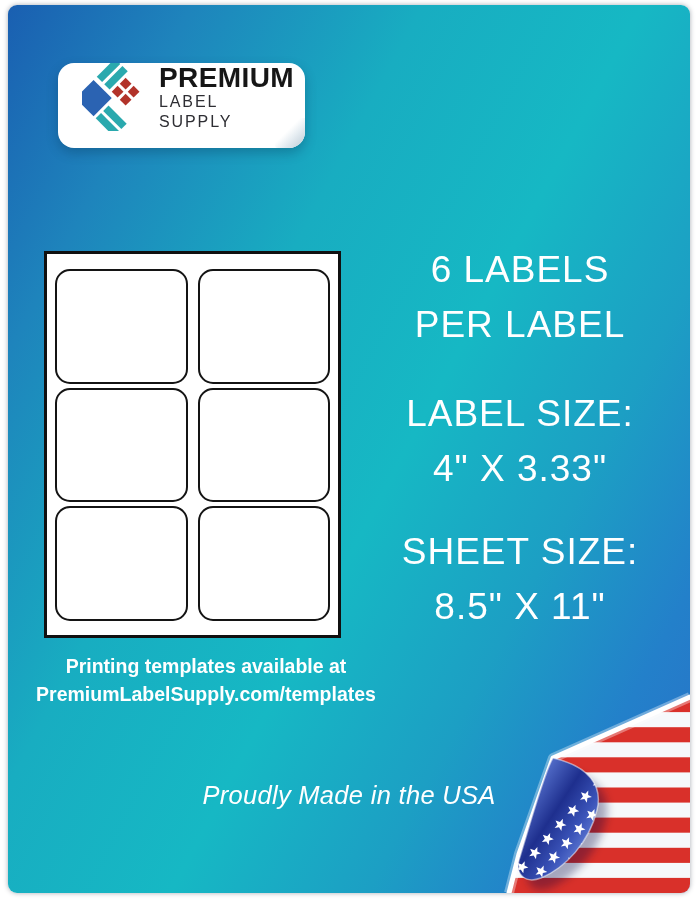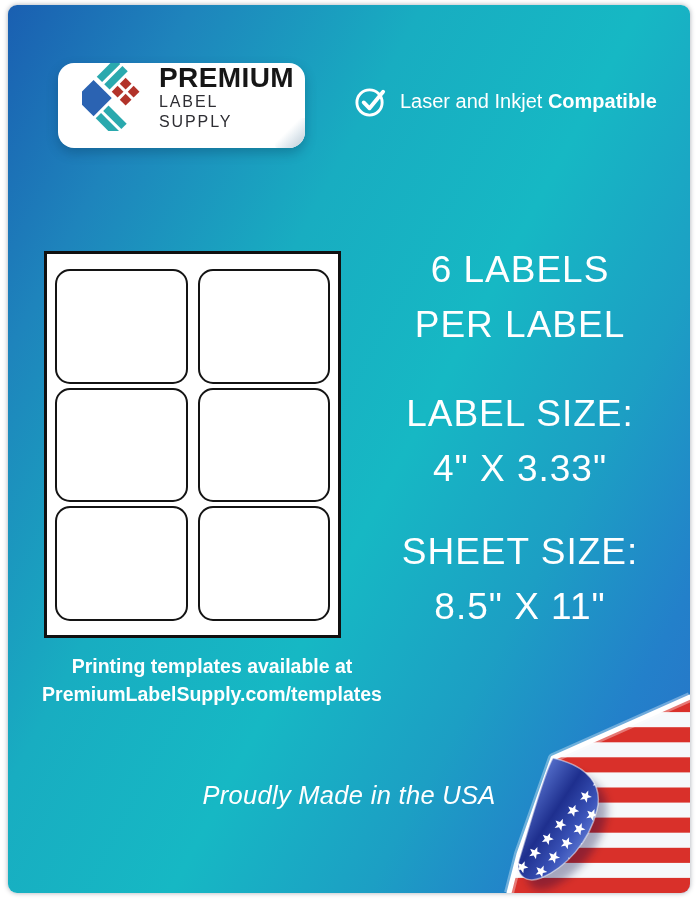--- a/index.html
+++ b/index.html
@@ -58,21 +58,21 @@
   .specs {
     position:absolute; left:352px; top:237px; width:320px; text-align:center;
     color:#ffffff; font-weight:normal;
   }
   .specs .line { font-size:37px; line-height:55px; letter-spacing:1px; white-space:nowrap; }
   .gap-a { margin-top:34px; }
   .gap-b { margin-top:28px;text-align:center; }
 
   
   .note {
-    position:absolute; left:20px; top:648px; width:368px; text-align:center;
+    position:absolute; left:14px; top:648px; width:368px; text-align:center;
     color:#ffffff; font-weight:bold; font-size:19.5px; line-height:27.5px;
   }
 
   
   .footer {
     position:absolute; left:0; top:776px; width:682px; text-align:center;
     color:#ffffff; font-style:italic; font-size:25.5px; letter-spacing:.3px;
   }
   .footer .bold { font-weight:normal;text-align:right; }
 
@@ -98,31 +98,20 @@
           <rect x="6" y="46" width="10" height="34" fill="#2aa9ae"></rect>
           <rect x="20" y="46" width="10" height="34" fill="#2aa9ae"></rect>
         </g>
       </svg>
       <div class="logo-text">
         <div class="logo-title">PREMIUM</div>
         <div class="logo-subtitle">LABEL SUPPLY</div>
       </div>
     </div>
 
-    <div class="compat">
-      <svg class="check-icon" viewBox="0 0 34 34" aria-hidden="true">
-        <circle cx="16" cy="18" r="13" fill="none" stroke="#ffffff" stroke-width="3"></circle>
-        <path d="M10 18 L16 24 L30 7" fill="none" stroke="#ffffff" stroke-width="4" stroke-linecap="round" stroke-linejoin="round"></path>
-      </svg>
-      <div>
-        <span>Laser and Inkjet</span>
-        <span> </span>
-        <span class="bold">Compatible</span>
-      </div>
-    </div>
 
     <div class="sheet">
       <div class="labels-grid" style="grid-template-columns: repeat(2, 1fr); grid-template-rows: repeat(3, 1fr);">
           <div class="label-cell"></div>
           <div class="label-cell"></div>
           <div class="label-cell"></div>
           <div class="label-cell"></div>
           <div class="label-cell"></div>
           <div class="label-cell"></div>
         </div>

